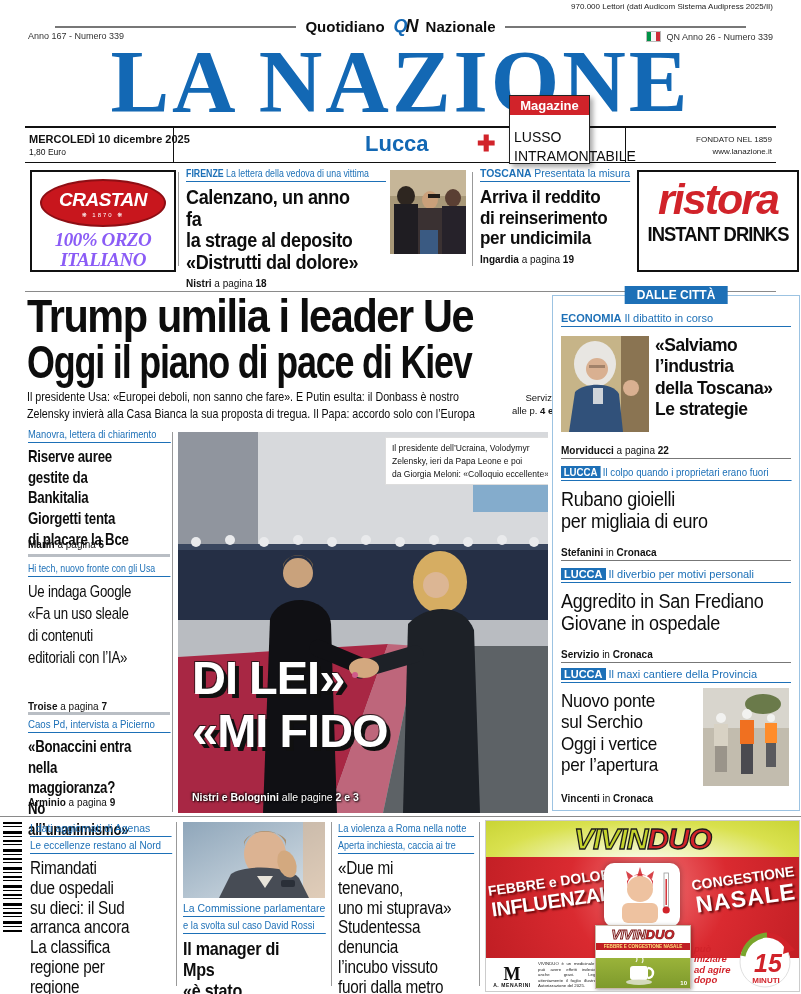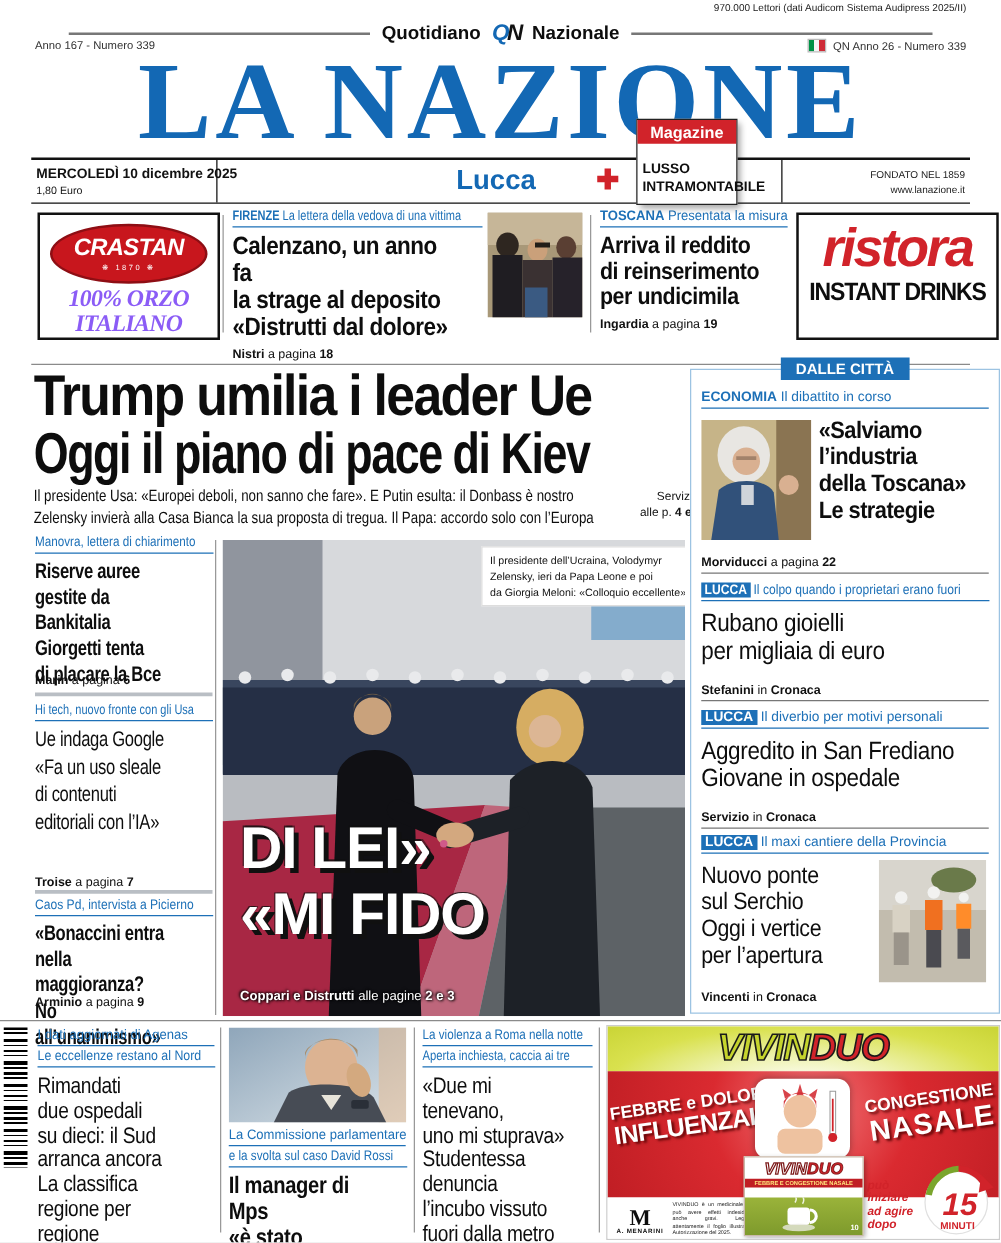--- a/index.html
+++ b/index.html
@@ -19,21 +19,21 @@
   .flag{width:13px;height:9px;border:1px solid #bbb;
         background:linear-gradient(to right,#009246 0 33%,#f6f6f6 33% 66%,#ce2b37 66% 100%);}
   
   .masthead{position:absolute;top:38px;left:0;right:0;text-align:center;
             font-family:"Liberation Serif",serif;font-weight:700;font-size:88px;line-height:1;
             color:#1368b4;letter-spacing:3px;}
   .magbox{position:absolute;left:509px;top:95px;width:79px;height:67px;background:#fff;
           border:1px solid #222;box-shadow:3px 3px 5px rgba(0,0,0,.35);z-index:6;}
   .maghead{background:#d1232a;color:#fff;font-weight:700;text-align:center;
            font-size:13px;padding:2px 0;}
-  .magbody{padding:13px 4px 0;font-size:11px;font-weight:700;line-height:1.35;color:#0d0d0d;}
+  .magbody{padding:13px 4px 0;font-size:14px;font-weight:400;line-height:1.35;color:#0d0d0d;}
   
   .datestrip{position:absolute;top:126px;left:25px;right:25px;height:34px;
              border-top:2px solid #111;border-bottom:1px solid #111;}
   .ds-date{position:absolute;left:4px;top:5px;font-size:11px;font-weight:800;}
   .ds-price{position:absolute;left:4px;top:19px;font-size:8.5px;}
   .ds-div{position:absolute;top:0;bottom:0;border-left:1px solid #111;}
   .ds-edition{position:absolute;left:340px;top:3px;color:#1368b4;font-weight:800;font-size:22px;}
   .ds-cross{position:absolute;left:452px;top:3px;color:#d1232a;font-size:22px;font-weight:900;}
   .ds-right{position:absolute;right:4px;top:6px;text-align:right;font-size:8px;line-height:1.5;color:#222;}
   
@@ -405,21 +405,21 @@
       <ellipse cx="186" cy="236" rx="15" ry="10" fill="#d3a87f"></ellipse>
       <circle cx="177" cy="243" r="3" fill="#d05a8a"></circle>
     </svg>
     <div class="capbox">Il presidente dell’Ucraina, Volodymyr
 Zelensky, ieri da Papa Leone e poi
 da Giorgia Meloni: «Colloquio eccellente»</div>
     <div class="quote">
       <div>DI LEI»</div>
       <div>«MI FIDO</div>
     </div>
-    <div class="credit"><b>Coppari e Distrutti</b><span> alle pagine </span><b>2 e 3</b></div>
+    <div class="credit"><b>Nistri e Bolognini</b><span> alle pagine </span><b>2 e 3</b></div>
   </div>
 
   <div class="rule" style="left:0;right:0;top:816px"></div>
   <div class="barcode"></div>
 
   <div class="bstory b1">
     <span class="kick ks95">I dati aggiornati di Agenas</span>
     <span class="kick ks90" style="margin-top:2px">Le eccellenze restano al Nord</span>
     <div class="b-hl reg">Rimandati
 due ospedali

